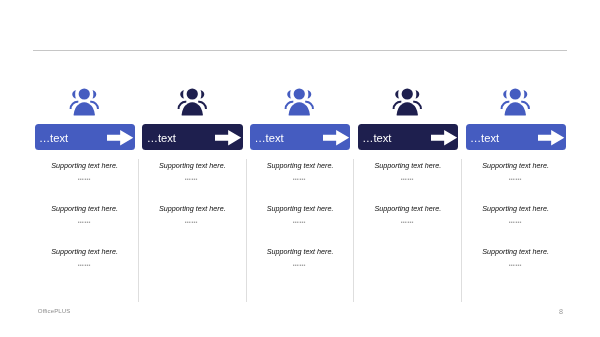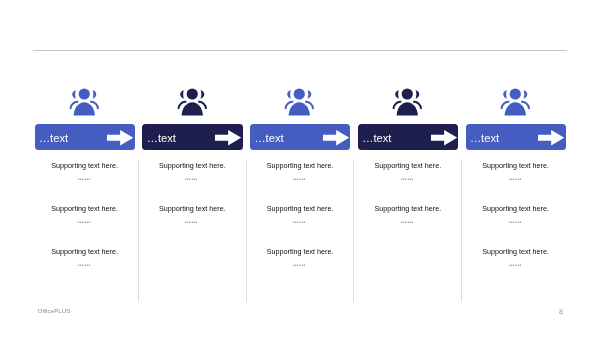--- a/index.html
+++ b/index.html
@@ -7,21 +7,21 @@
   body{width:600px;height:337px;background:#ffffff;font-family:"Liberation Sans",sans-serif;overflow:hidden;position:relative;}
   .slide{position:absolute;left:0;top:0;width:600px;height:239px;background:#ffffff;}
   .top-rule{position:absolute;left:32.8px;top:50.2px;width:534.4px;height:1px;background:#c6c6c6;}
   .cols{position:absolute;left:0;top:0;width:600px;height:337px;}
   .col{position:absolute;top:0;width:100px;}
   .icon{position:absolute;top:85.5px;left:34.25px;width:30.5px;height:30.5px;}
   .bar{position:absolute;top:123.7px;left:0;width:100.2px;height:26.1px;border-radius:3.5px;display:flex;align-items:center;}
   .bar-text{font-size:11.2px;color:#ffffff;margin-left:4.3px;letter-spacing:0;opacity:0.999;position:relative;top:1.1px;white-space:nowrap;}
   .bar-arrow{position:absolute;right:1.2px;top:6.7px;width:26.3px;height:15.4px;}
   .divider{position:absolute;top:158.9px;width:1px;height:143.4px;background:#dedede;}
-  .items{position:absolute;top:161px;left:0;width:100px;}
+  .items{position:absolute;top:161px;left:0;width:100px;font-style:italic;}
   .item{text-align:center;height:43px;}
   .item-title{font-size:7.2px;color:#0d0d0d;line-height:9px;opacity:0.999;white-space:nowrap;}
   .item-dots{margin-top:6.4px;line-height:0;}
   .footer-brand{position:absolute;left:37.8px;top:307.9px;font-size:6.1px;color:#8e8e8e;letter-spacing:0.1px;line-height:6px;opacity:0.999;white-space:nowrap;}
   .footer-page{position:absolute;left:558.9px;top:309px;font-size:7.2px;color:#9a9a9a;line-height:6px;opacity:0.999;}
 </style>
 </head>
 <body>
 
 <div class="slide">

